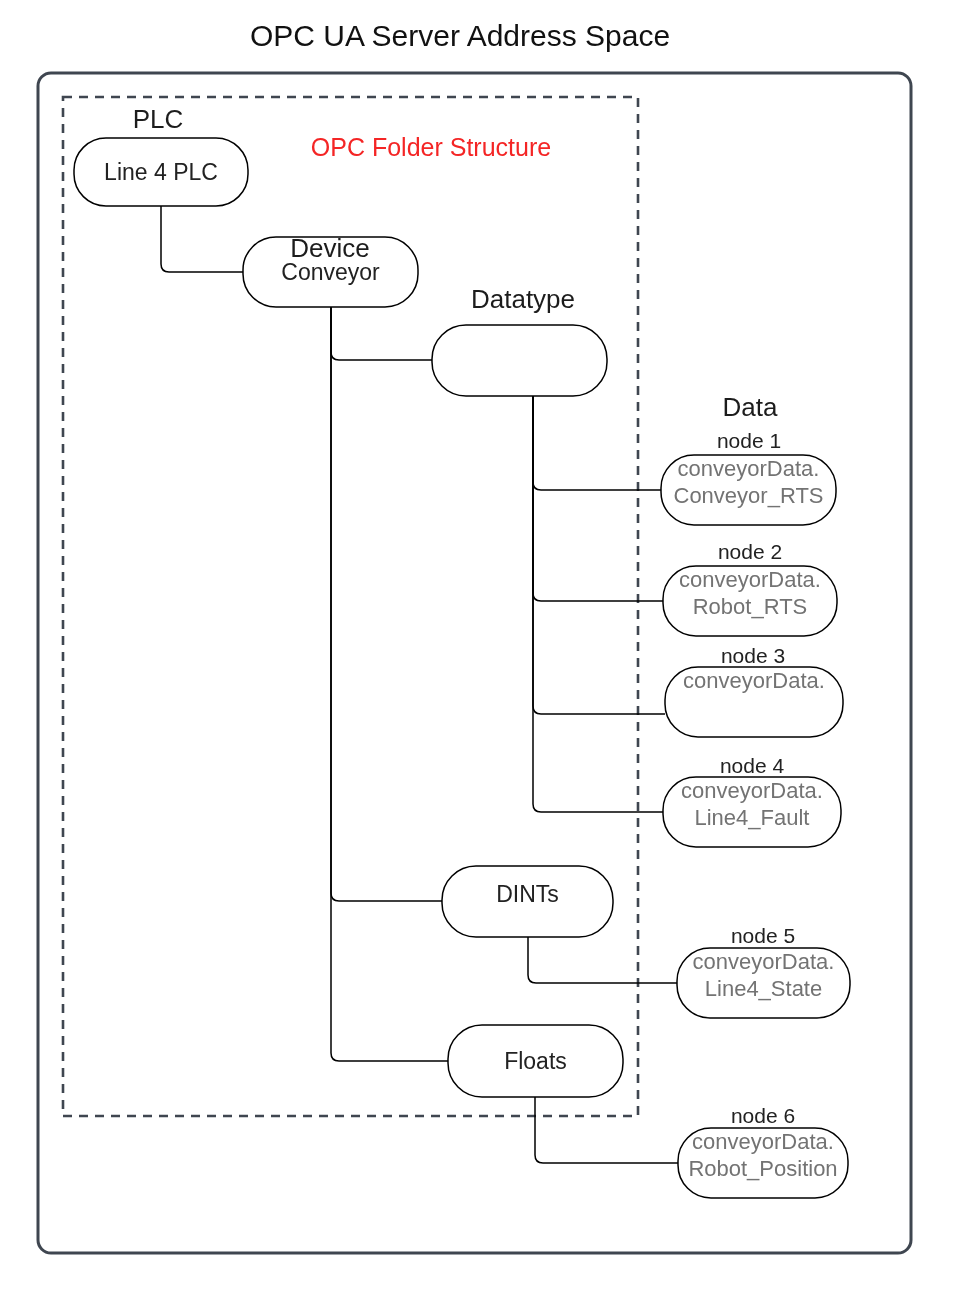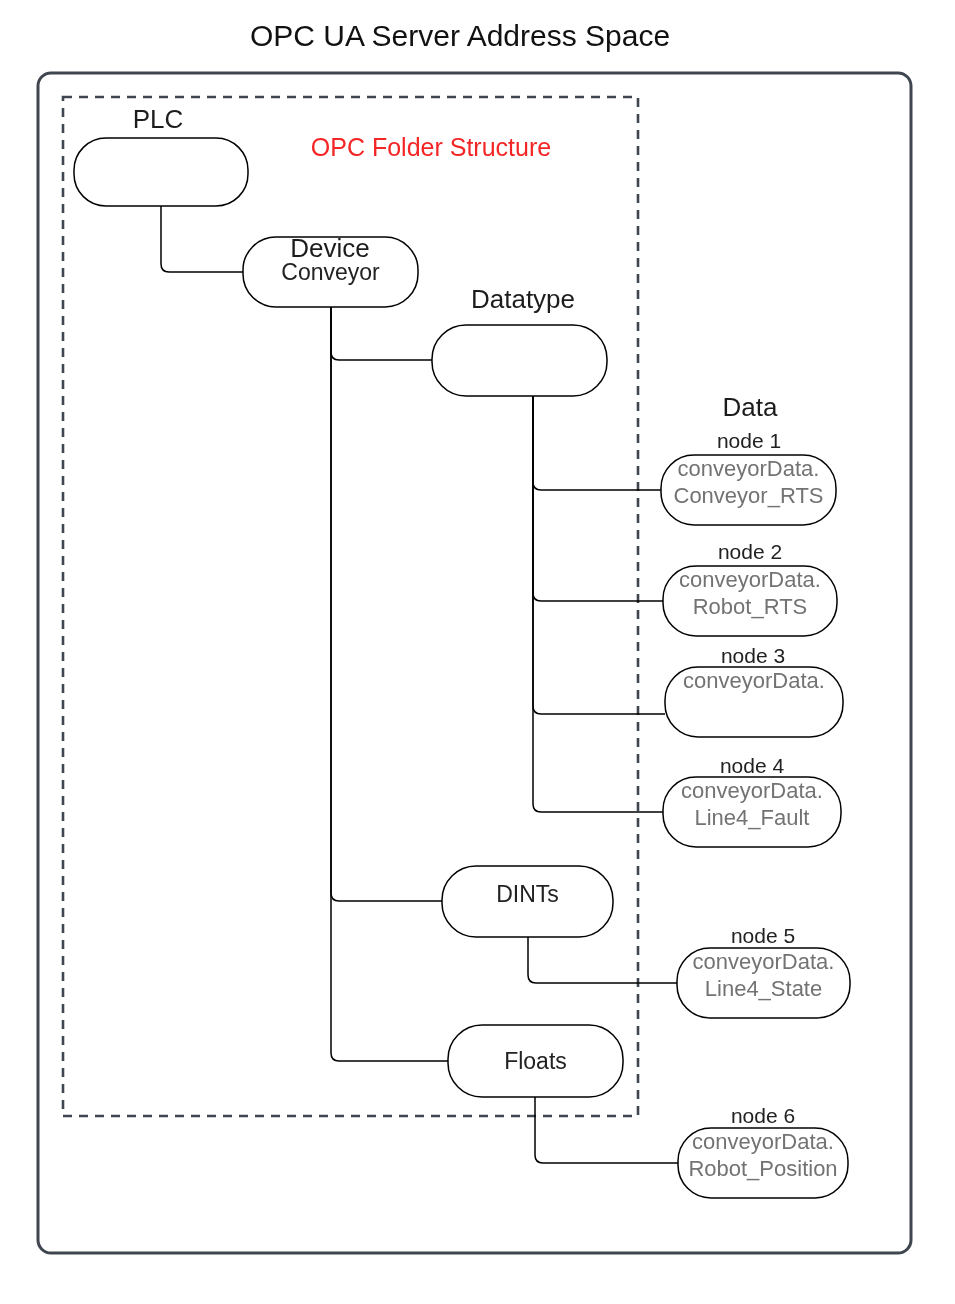--- a/index.html
+++ b/index.html
@@ -65,20 +65,21 @@
 
   <div class="abs ctr title" style="left:460px;top:19px;">OPC UA Server Address Space</div>
 
   <div class="abs ctr redlabel" style="left:431px;top:133px;color:#f42525;">OPC Folder Structure</div>
 
   <div class="abs ctr seclabel" style="left:158px;top:104px;">PLC</div>
   <div class="abs ctr seclabel" style="left:330px;top:193px;margin-top:40px;">Device</div>
   <div class="abs ctr seclabel" style="left:523px;top:284px;">Datatype</div>
   <div class="abs ctr seclabel" style="left:750px;top:392px;">Data</div>
 
+  <div class="boxtext" style="left:74px;top:138px;width:174px;height:68px;">Line 4 PLC</div>
   <div class="boxtext" style="left:243px;top:237px;width:175px;height:70px;">Conveyor</div>
   <div class="boxtext" style="left:442px;top:866px;width:171px;height:57px;">DINTs</div>
   <div class="boxtext" style="left:448px;top:1025px;width:175px;height:72px;">Floats</div>
 
   <div class="abs ctr nodecap" style="left:749px;top:429px;">node 1</div>
   <div class="abs ctr nodecap" style="left:750px;top:540px;">node 2</div>
   <div class="abs ctr nodecap" style="left:753px;top:644px;">node 3</div>
   <div class="abs ctr nodecap" style="left:752px;top:754px;">node 4</div>
   <div class="abs ctr nodecap" style="left:763px;top:924px;">node 5</div>
   <div class="abs ctr nodecap" style="left:763px;top:1104px;">node 6</div>

